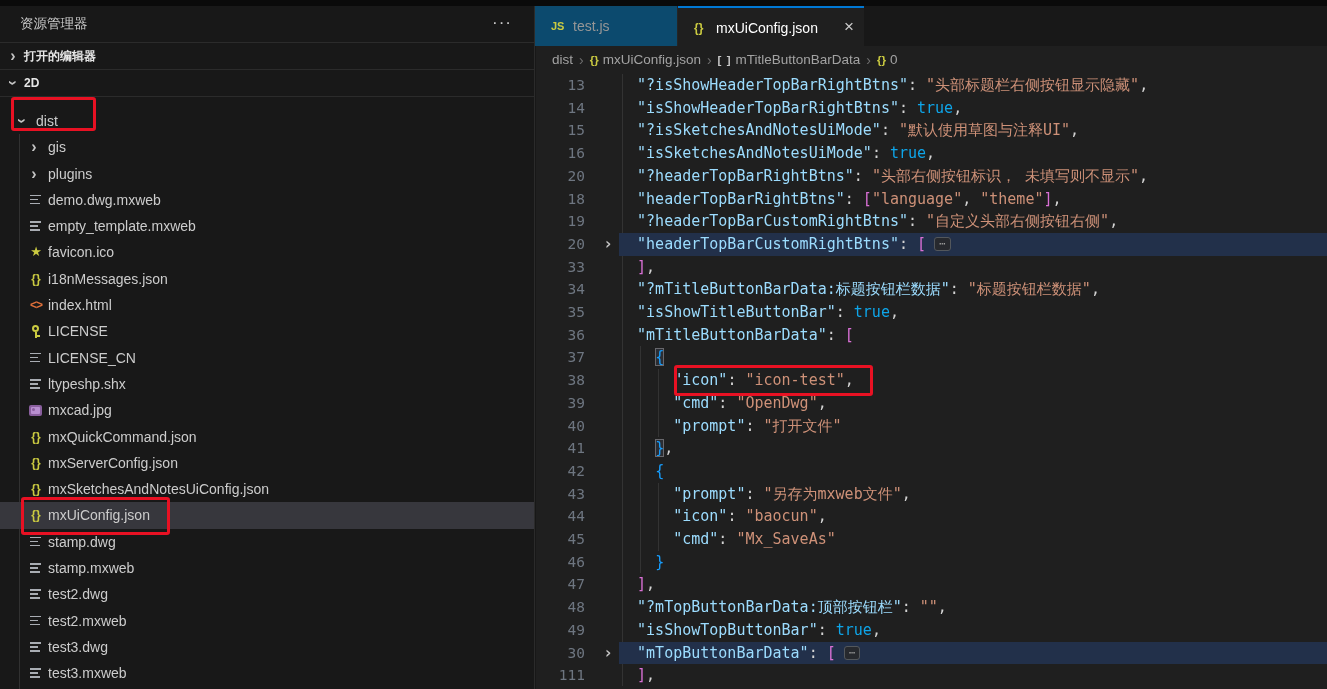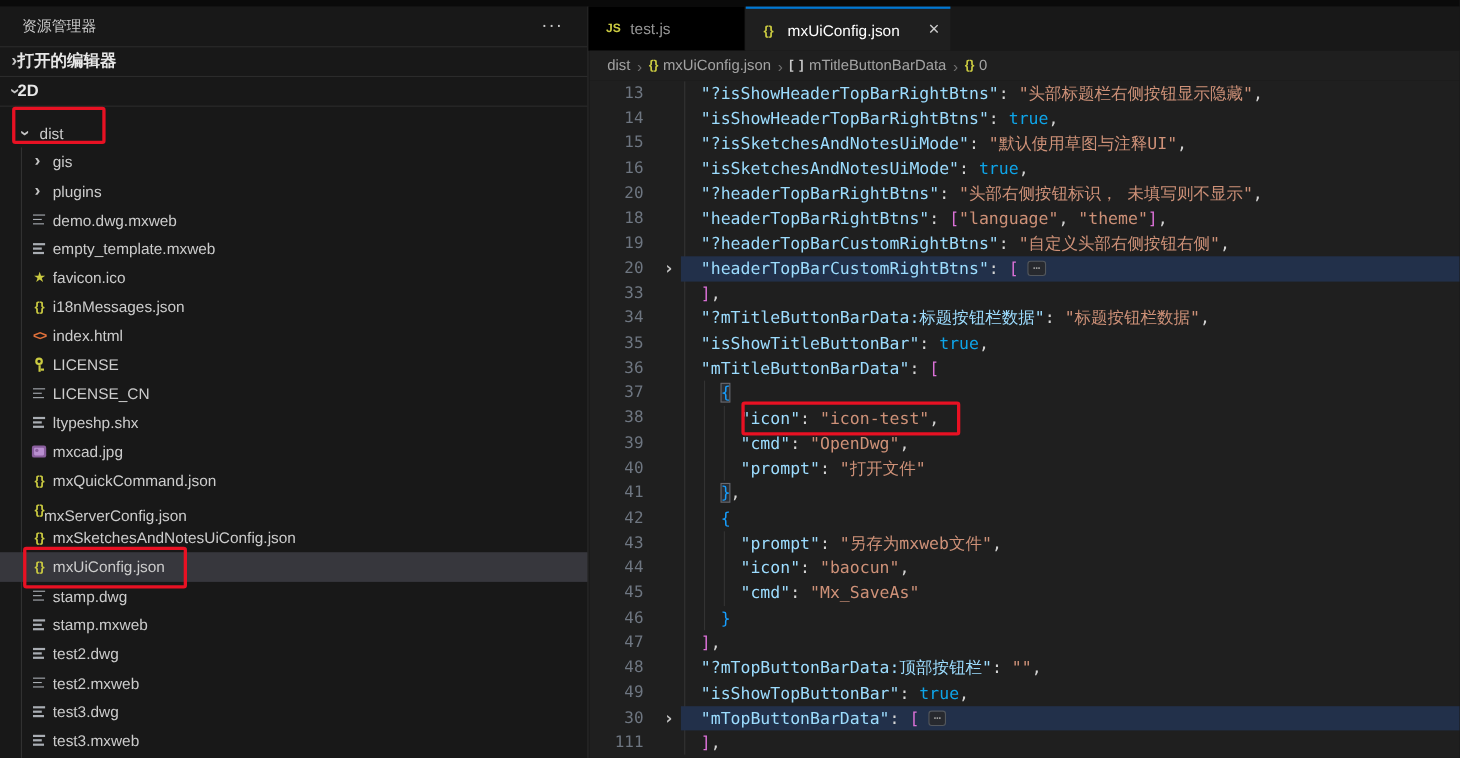--- a/index.html
+++ b/index.html
@@ -9,21 +9,21 @@
   #top-strip { position:absolute; left:0; top:0; width:1327px; height:6px; background:#0a0a0a; }
 
   
   #sidebar { position:absolute; left:0; top:6px; width:535px; height:683px; background:#181818; border-right:1px solid #2b2b2b; }
   .sb-title { position:relative; height:37px; border-bottom:1px solid #2b2b2b;padding-left:43px; }
   .sb-title .ttl { position:absolute; left:20px; top:0; line-height:36px; font-size:13.5px; color:#cccccc; }
   .sb-title .actions { position:absolute; left:492px; top:0; line-height:34px; font-size:17px; letter-spacing:1px; color:#cccccc; cursor:pointer; }
   .sb-section { position:relative; height:27px; border-bottom:1px solid #2b2b2b; cursor:pointer; }
   .sb-section:last-of-type { border-bottom:none; }
   .sb-section .chev { position:absolute; left:7px; top:5px; }
-  .sb-section .lbl { position:absolute; left:16px; top:0; line-height:26px; font-size:15px; font-weight:bold; color:#e7e7e7; }
+  .sb-section .lbl { position:absolute; left:24px; top:0; line-height:26px; font-size:12px; font-weight:bold; color:#e7e7e7; }
   .chev { display:inline-block; width:12px; height:16px; font-size:16px; font-weight:600; color:#c5c5c5; line-height:16px; text-align:center; }
   .chev.down { transform:rotate(90deg); }
 
   #tree { position:absolute; left:0; top:102px; width:534px; }
   .trow { position:relative; height:26.3px; width:534px; cursor:pointer; }
   .trow.selected { background:#37373d; }
   .trow .chev { position:absolute; top:5px; }
   .trow .ficon { position:absolute; width:16px; height:16px; top:5px; text-align:center; }
   .trow .fname { position:absolute; top:0; line-height:26.3px; font-size:14px; color:#cccccc; white-space:nowrap; }
   #tree-guide { position:absolute; left:19px; top:128px; width:1px; height:555px; background:#313131; }
@@ -45,21 +45,21 @@
   .ic-img { }
   .ic-img b { display:block; position:absolute; left:1px; top:3px; width:13px; height:11px; background:#8a5f9e; border-radius:2px; }
   .ic-img i { display:block; position:absolute; left:3px; top:5px; width:9px; height:7px; background:#b98fd0; border-radius:1px; }
   .ic-img u { display:block; position:absolute; left:4px; top:6px; width:3px; height:3px; background:#8a5f9e; border-radius:50%; }
 
   
   #tabbar { position:absolute; left:535px; top:6px; width:792px; height:40px; background:#181818; }
   .tab { position:absolute; top:0; height:40px; cursor:pointer; }
   .tab .ticon { position:absolute; left:16px; top:12px; width:18px; }
   .tab .tlabel { position:absolute; left:38px; top:0; line-height:40px; font-size:14px; white-space:nowrap; }
-  .tab.inactive { background:#000000; border-right:1px solid #252525; }
+  .tab.inactive { background:#0c4a6e; border-right:1px solid #252525; }
   .tab.inactive .tlabel { color:#969696; }
   .tab.active { background:#1f1f1f; border-top:2px solid #0078d4; }
   .tab.active .tlabel { color:#ffffff; }
   .tab .tclose { position:absolute; right:10px; top:0; line-height:38px; font-size:17px; color:#cccccc; cursor:pointer; }
 
   
   #breadcrumb { position:absolute; left:536px; top:46px; width:791px; height:27px; background:#1f1f1f; display:flex; align-items:center; padding-left:16px; }
   .bc-item { display:flex; align-items:center; cursor:pointer; }
   .bc-label { font-size:13.5px; color:#a3a3a3; white-space:nowrap; }
   .bc-sep { font-size:14px; color:#6f6f6f; margin:0 6px; }
@@ -185,21 +185,21 @@
           <u></u>
         </span>
         <span class="fname" style="left: 48px;">mxcad.jpg</span>
       </div>
       <div class="trow">
         <span class="ficon ic-json" style="left: 28px;">{}</span>
         <span class="fname" style="left: 48px;">mxQuickCommand.json</span>
       </div>
       <div class="trow">
         <span class="ficon ic-json" style="left: 28px;">{}</span>
-        <span class="fname" style="left: 40px; margin-top: 6px;">mxServerConfig.json</span>
+        <span class="fname" style="left: 48px;">mxServerConfig.json</span>
       </div>
       <div class="trow">
         <span class="ficon ic-json" style="left: 28px;">{}</span>
         <span class="fname" style="left: 48px;">mxSketchesAndNotesUiConfig.json</span>
       </div>
       <div class="trow selected">
         <span class="ficon ic-json" style="left: 28px;">{}</span>
         <span class="fname" style="left: 48px;">mxUiConfig.json</span>
       </div>
       <div class="trow">

